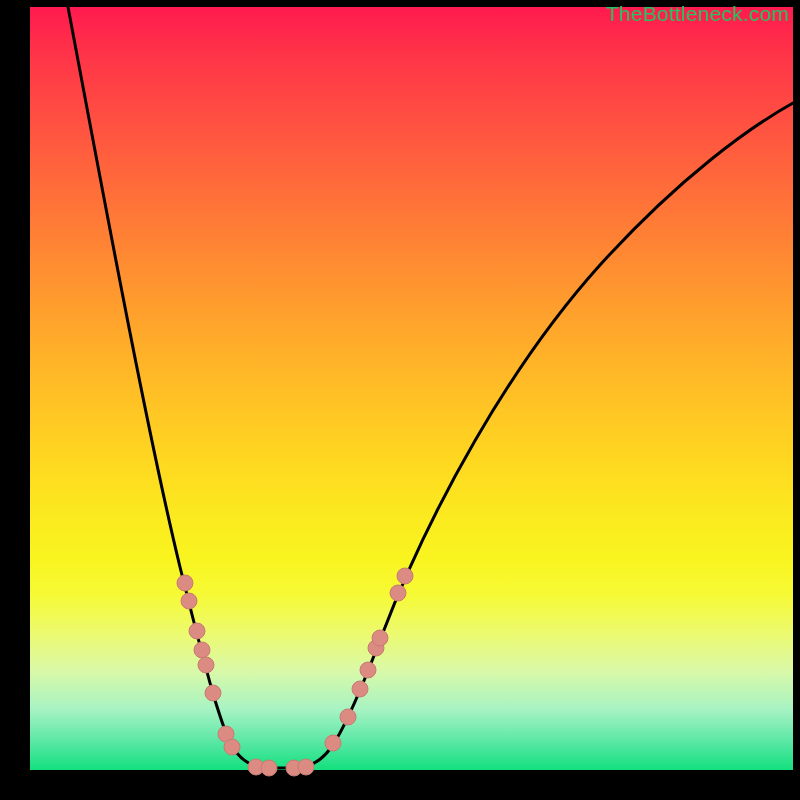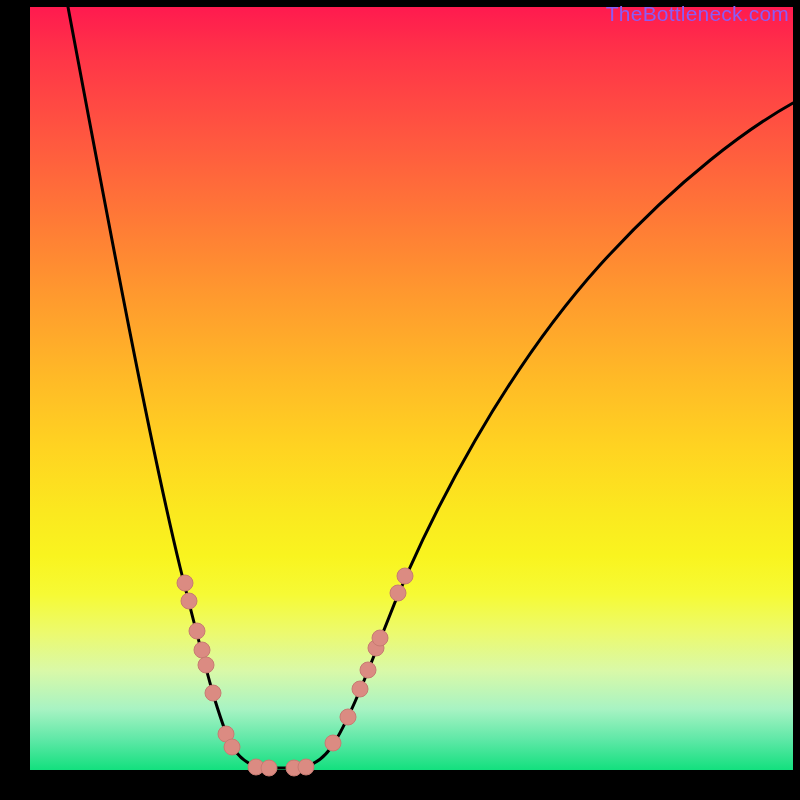--- a/index.html
+++ b/index.html
@@ -48,21 +48,21 @@
     left: 0;
     top: 0;
     width: 763px;
     height: 763px;
     overflow: visible;
   }
   .watermark {
     position: absolute;
     top: 2px;
     right: 11px;
-    color: #8b5cf6;
+    color: #22c55e;
     font-size: 21px;
     font-weight: 500;
     letter-spacing: 0.2px;
     user-select: none;
   }
 </style>
 </head>
 <body>
 
 <div class="frame">

